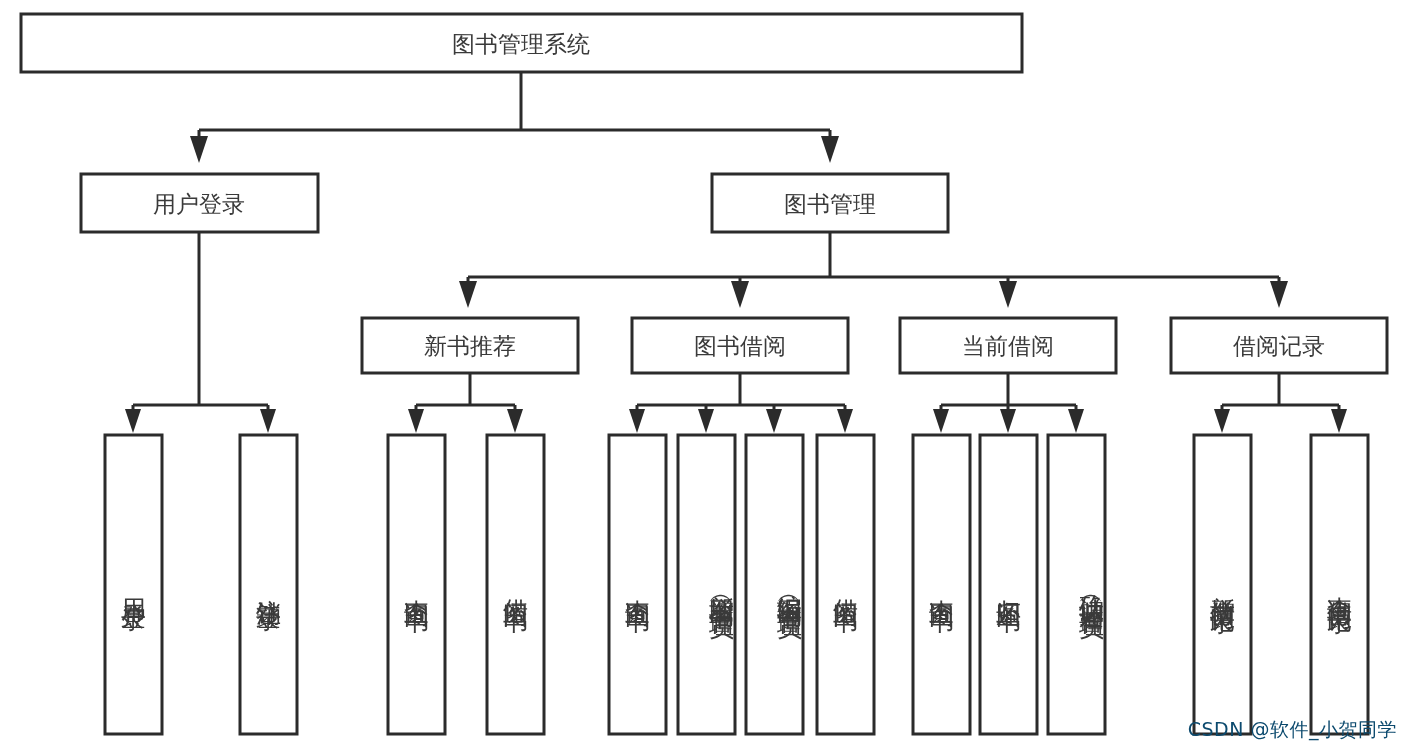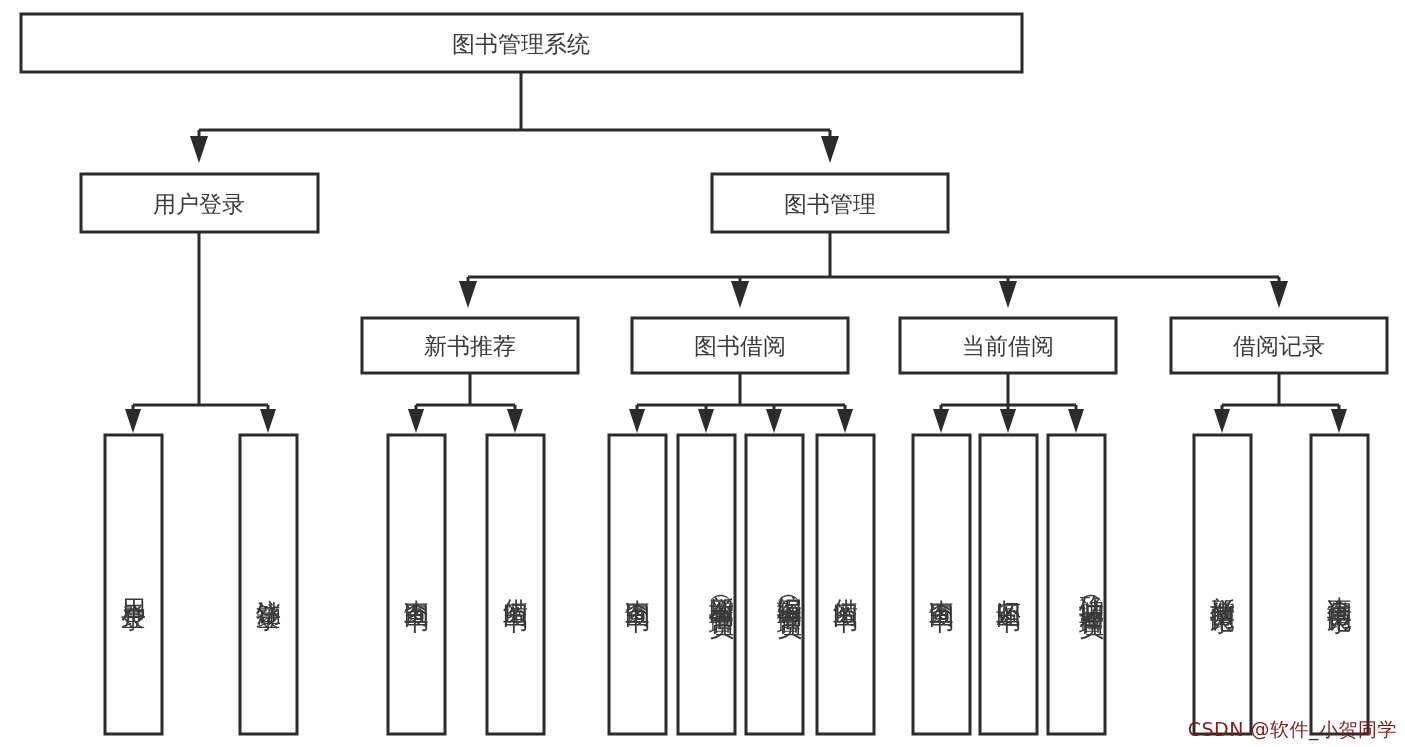--- a/index.html
+++ b/index.html
@@ -67,21 +67,21 @@
   }
   .leaf-label-wrap.centered {
     align-items: center;
   }
   .watermark {
     position: absolute;
     right: 8px;
     bottom: 4px;
     font-family: "DejaVu Sans", "Liberation Sans", sans-serif;
     font-size: 19px;
-    color: #7f1d1d;
+    color: #0c4a6e;
     white-space: nowrap;
     letter-spacing: 0.5px;
   }
 </style>
 </head>
 <body>
 
 <div id="diagram-root">
 
   <svg class="diagram-canvas" viewBox="0 0 1405 747" xmlns="http://www.w3.org/2000/svg">

